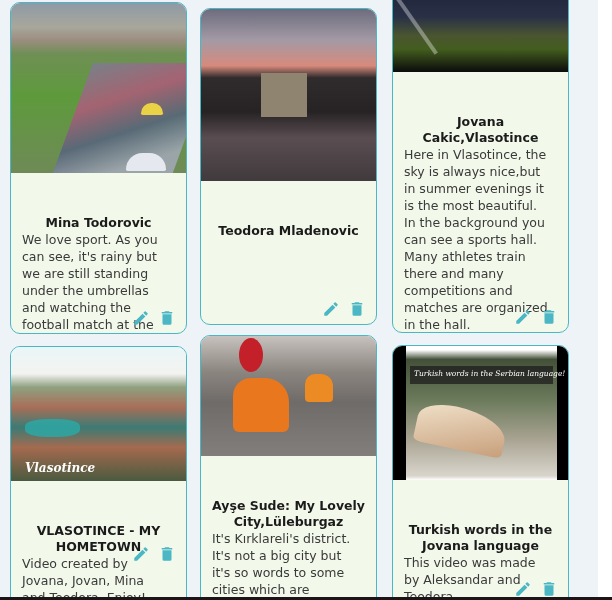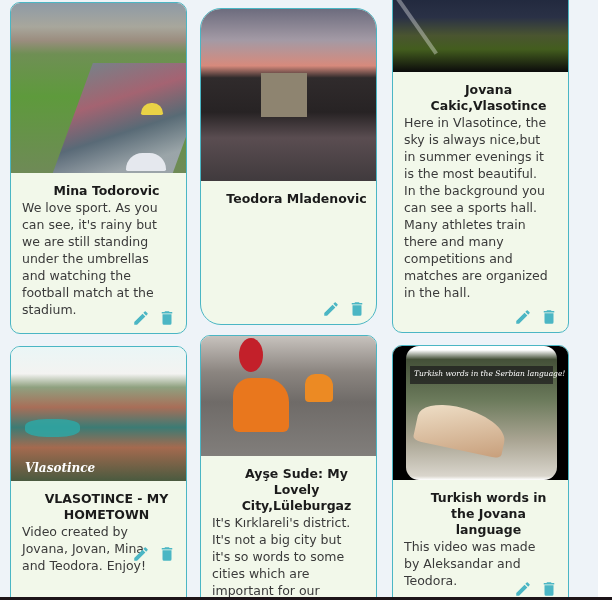--- a/index.html
+++ b/index.html
@@ -19,21 +19,21 @@
     position:absolute; width:177px;
     background:#f2f8ea;
     border:1.5px solid #4bb6c4;
     border-radius:10px;
     overflow:hidden;
     box-sizing:border-box;
   }
   .card .img { width:100%; display:block; position:relative; overflow:hidden; }
   .card .title {
     font-weight:bold; color:#1b1b1b; text-align:center;
-    font-size:12.5px; line-height:16px; padding:10px 8px 0 24px;
+    font-size:12.5px; line-height:16px; padding:10px 8px 0 8px;margin-top:32px;
   }
   .card .body {
     color:#3a3a3a; font-size:12.5px; line-height:17px; padding:0 16px 0 11px;
     white-space:pre-line;
   }
   .card .actions {
     position:absolute; right:10px; bottom:6px; display:flex; gap:8px; align-items:flex-end;
   }
   .icon-btn { width:18px; height:18px; display:inline-block; cursor:pointer; }
   .icon-btn svg { width:18px; height:18px; display:block; }
@@ -58,21 +58,21 @@
           </svg>
       </span>
       <span class="icon-btn" title="Delete">
         <svg viewBox="0 0 24 24">
             <path fill="#4bb6c4" d="M6 19a2 2 0 0 0 2 2h8a2 2 0 0 0 2-2V7H6v12zM19 4h-3.5l-1-1h-5l-1 1H5v2h14V4z"></path>
           </svg>
       </span>
     </div>
   </div>
 
-  <div class="card" style="left:200px; top:8px; height:317px;border-radius:21px;">
+  <div class="card" style="left:200px; top:8px; height:317px;">
     <div class="img" style="height:172px; background:linear-gradient(180deg,#6d6c7e 0%,#a39aa5 18%,#d78a7c 33%,#302b2c 40%,#272324 60%,#5a4d51 75%,#403a3d 100%);">
       <div style="position:absolute;left:60px;top:64px;width:46px;height:44px;background:#8e8470;"></div>
     </div>
     <div class="title">Teodora Mladenovic</div>
     <div class="actions">
       <span class="icon-btn" title="Edit">
         <svg viewBox="0 0 24 24">
             <path fill="#4bb6c4" d="M3 17.25V21h3.75L17.81 9.94l-3.75-3.75L3 17.25zM20.71 7.04a1 1 0 0 0 0-1.41l-2.34-2.34a1 1 0 0 0-1.41 0l-1.83 1.83 3.75 3.75 1.83-1.83z"></path>
           </svg>
       </span>
@@ -131,21 +131,21 @@
       <div style="position:absolute;left:32px;top:42px;width:56px;height:54px;border-radius:18px 24px 6px 6px;background:#e9771d;"></div>
       <div style="position:absolute;left:104px;top:38px;width:28px;height:28px;border-radius:10px 12px 4px 4px;background:#ec8a23;"></div>
       <div style="position:absolute;left:38px;top:2px;width:24px;height:34px;border-radius:50%;background:#c3202a;"></div>
     </div>
     <div class="title">Ayşe Sude: My Lovely City,Lüleburgaz</div>
     <div class="body">It's Kırklareli's district. It's not a big city but it's so words to some cities which are important for our history like İstanbul and Edirne. We don't</div>
   </div>
 
   <div class="card" style="left:392px; top:345px; height:270px;">
     <div class="img" style="height:134px; background:#000;">
-      <div style="position:absolute;left:13px;top:0;width:151px;height:134px;background:linear-gradient(180deg,#ffffff 0%,#ffffff 3%,#445038 10%,#6b7a5b 40%,#a9a492 70%,#d9d5cc 97%,#ffffff 100%);border-radius:13px;">
+      <div style="position:absolute;left:13px;top:0;width:151px;height:134px;background:linear-gradient(180deg,#ffffff 0%,#ffffff 3%,#445038 10%,#6b7a5b 40%,#a9a492 70%,#d9d5cc 97%,#ffffff 100%);">
         <div style="position:absolute;left:4px;top:20px;width:143px;height:18px;background:rgba(30,30,30,.75);"></div>
         <span style="position:absolute;left:8px;top:23px;color:#fff;font-family:'DejaVu Serif',serif;font-style:italic;font-size:7.5px;white-space:nowrap;">Turkish words in the Serbian language!</span>
         <div style="position:absolute;left:10px;top:62px;width:90px;height:42px;background:linear-gradient(160deg,#f1e3cc,#c79e7a);border-radius:40% 60% 10% 10%;transform:rotate(12deg);"></div>
       </div>
     </div>
     <div class="title">Turkish words in the Jovana language</div>
     <div class="body">This video was made by Aleksandar and Teodora.</div>
     <div class="actions" style="bottom:16px;">
       <span class="icon-btn" title="Edit">
         <svg viewBox="0 0 24 24">

